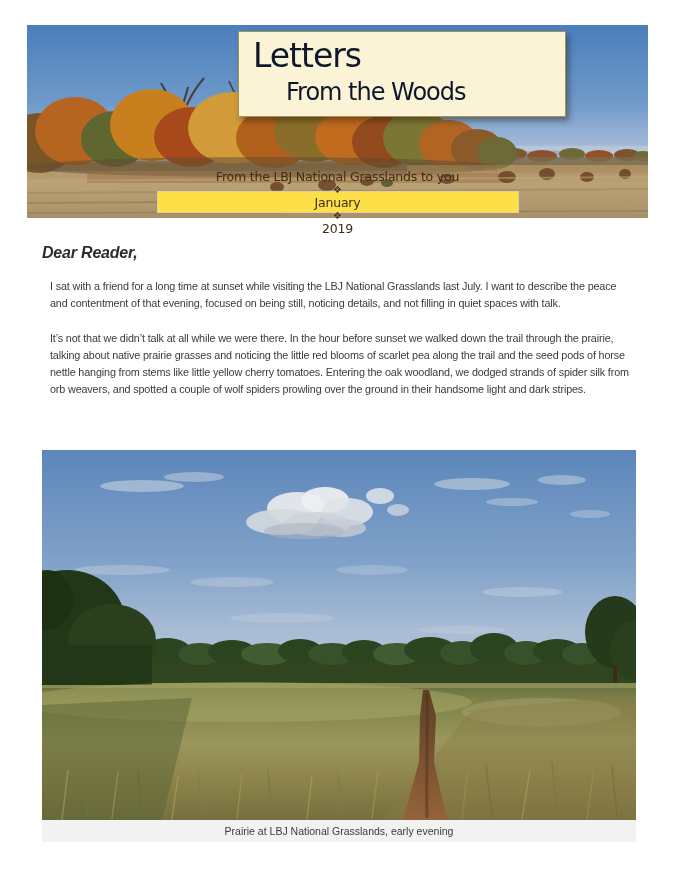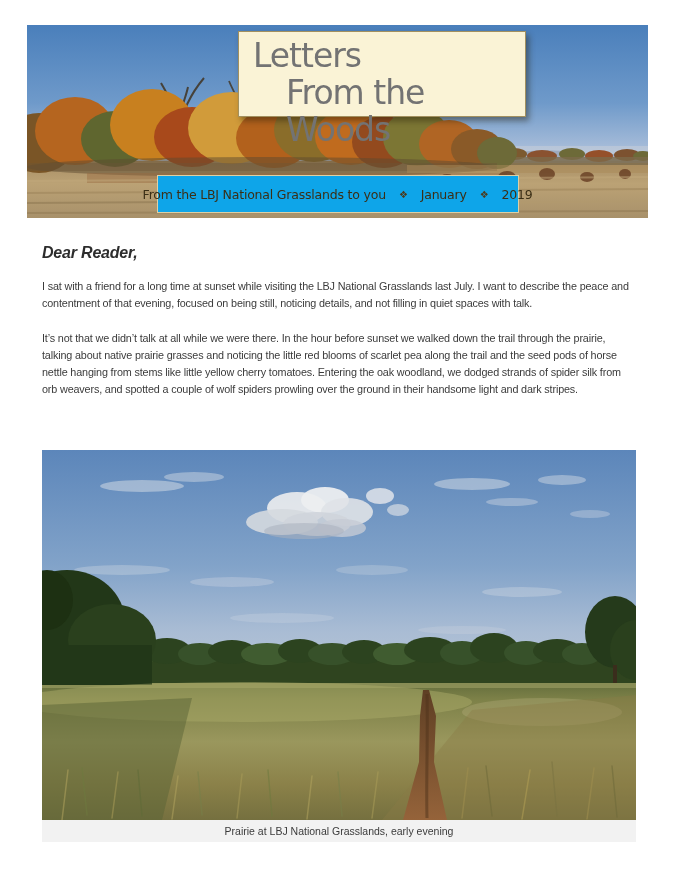--- a/index.html
+++ b/index.html
@@ -6,48 +6,49 @@
   html,body { margin:0; padding:0; background:#ffffff; }
   .page {
     position:relative; width:676px; height:874px; background:#ffffff;
     overflow:hidden; font-family:"Liberation Sans", sans-serif;
   }
 
   
   .masthead { position:absolute; top:25px; left:27px; width:621px; height:193px; }
   .masthead svg { position:absolute; left:0; top:0; display:block; }
   .title-box {
-    position:absolute; left:211px; top:6px; width:288px; height:86px;
+    position:absolute; left:211px; top:6px; width:328px; height:86px;
     box-sizing:border-box; background:#faf3d6; border:1px solid #a2905f;
     box-shadow:3px 4px 6px rgba(40,30,10,.45);
-    padding:5px 0 0 14px; color:#737373;
+    padding:5px 0 0 14px; color:#0f172a;
     font-family:"DejaVu Sans", sans-serif;
   }
   .title-line1 { font-size:33px; line-height:37px; letter-spacing:-1px; }
-  .title-line2 { font-size:33px; line-height:37px; letter-spacing:-1px; margin-left:33px; }
+  .title-line2 { font-size:24px; line-height:37px; letter-spacing:-1px; margin-left:33px; }
   .tagline-bar {
     position:absolute; left:50%; bottom:5px; transform:translateX(-50%);
-    width:362px; height:38px; box-sizing:border-box;
-    background:#0ea5e9; border:1px solid #ddd0a5;
+    width:362px; height:22px; box-sizing:border-box;
+    background:#fde047; border:1px solid #ddd0a5;
     display:flex; align-items:center; justify-content:center; white-space:nowrap;
     font-family:"DejaVu Sans", sans-serif; font-size:12.5px; color:#3b2f16;
     letter-spacing:-0.2px;
+    flex-direction:column;
   }
   .diamond { margin:0 13px; font-size:10px; color:#4a3a1e; }
 
   
   .letter {
     position:absolute; top:244px; left:42px; width:594px;
     color:#3b3b3b; font-size:10.8px; line-height:17.2px; letter-spacing:-0.15px;
   }
   .salutation {
     font-weight:bold; font-style:italic; font-size:16px; color:#2d2d2d;
     margin:0 0 17px 0; letter-spacing:-0.2px;
   }
-  .letter p.body-para { margin:0 0 17px 0; }
+  .letter p.body-para { margin:0 0 17px 8px; }
 
   
   .photo-figure {
     position:absolute; top:450px; left:42px; width:594px; margin:0; background:#ffffff;
   }
   .photo-figure svg { display:block; }
   .photo-figure figcaption {
     height:22px; background:#f2f2f2; display:flex; align-items:center; justify-content:center;
     font-size:10.5px; color:#3b3b3b;text-align:center;
   }

